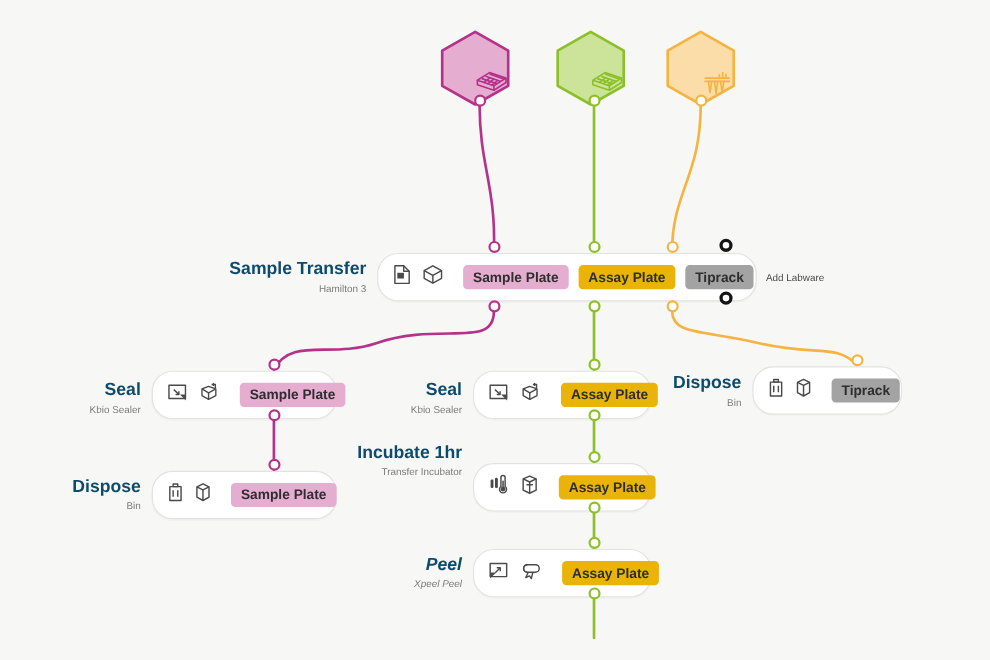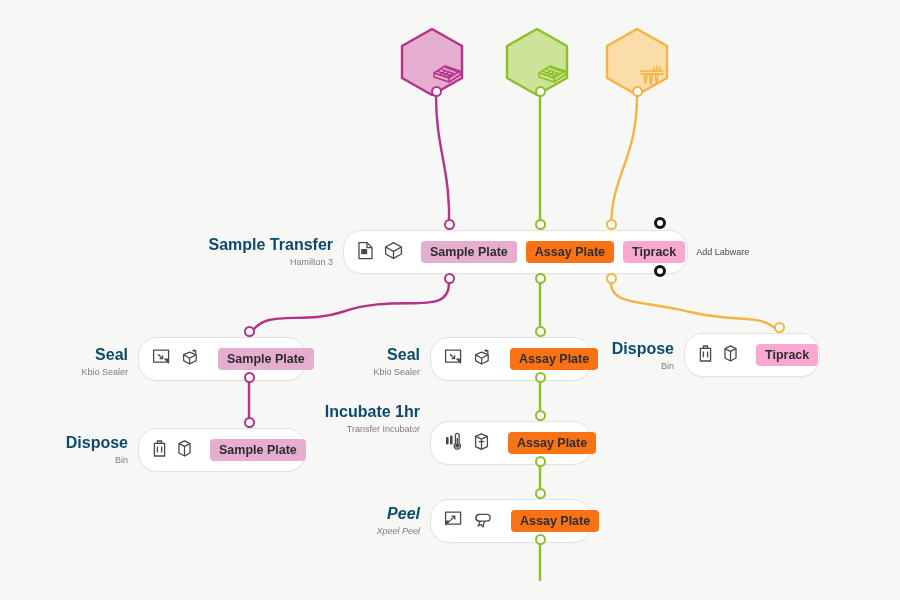--- a/index.html
+++ b/index.html
@@ -38,22 +38,22 @@
   .chip{
     border-radius:4px;
     padding:5px 9px;
     font-size:12.5px;
     font-weight:bold;
     color:#2e2e2e;
     white-space:nowrap;
     line-height:1;
   }
   .chip.pink{background:#e5aed0;}
-  .chip.green{background:#f97316;}
-  .chip.amber{background:#f9a8d4;}
+  .chip.green{background:#eab308;}
+  .chip.amber{background:#a3a3a3;}
 
   .addlw{
     margin-left:11px;
     font-size:9px;
     color:#4a4a4a;
     line-height:1.15;
     white-space:nowrap;
     width:40px;
   }
 

